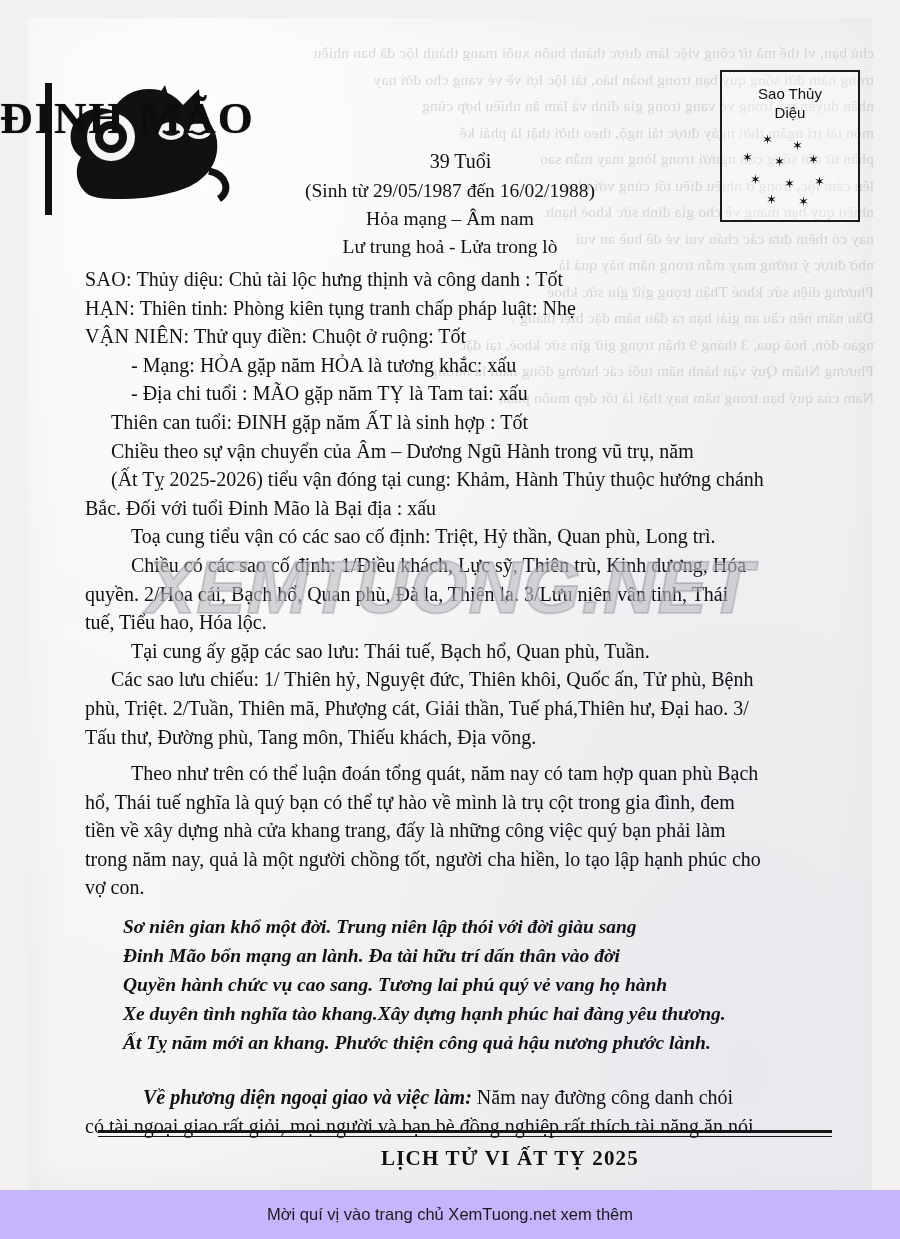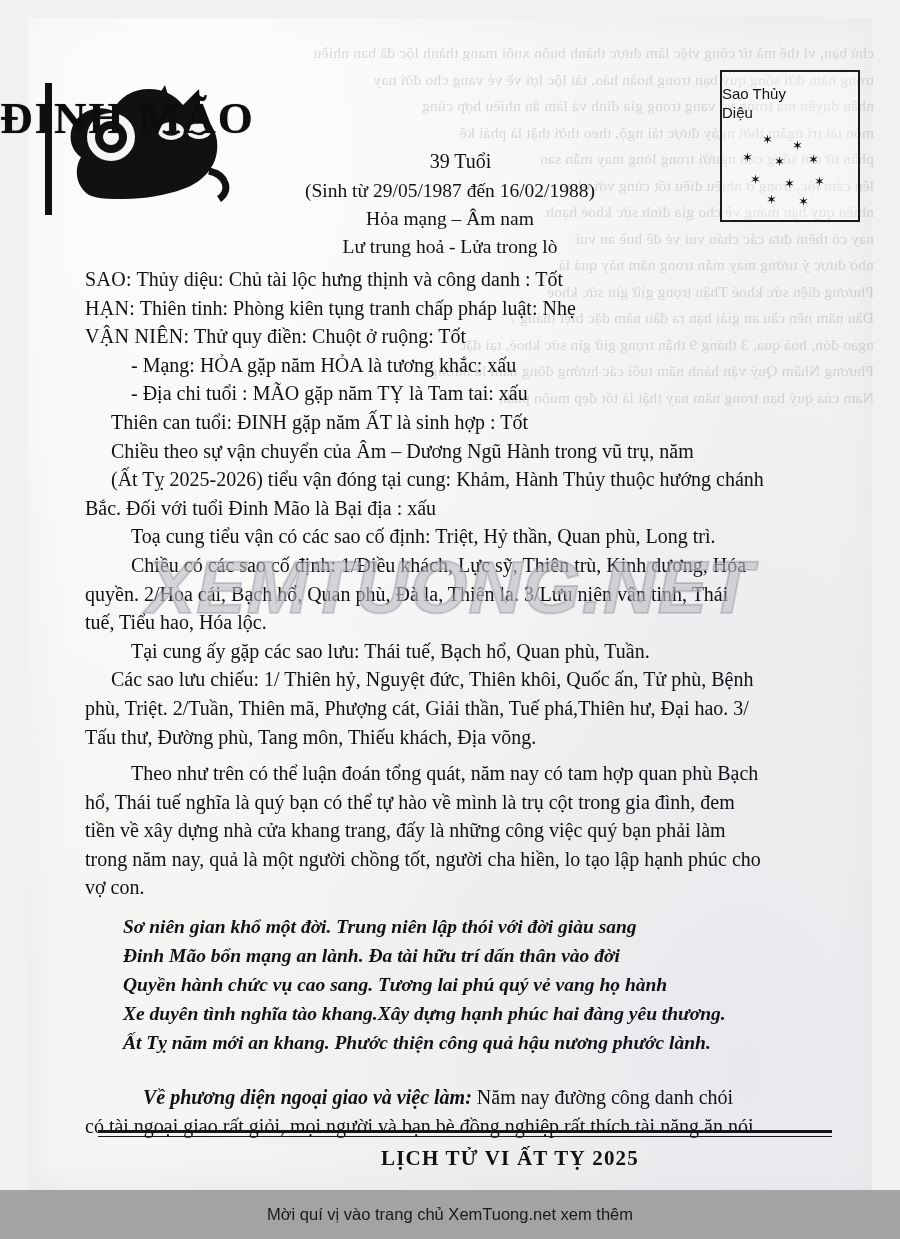--- a/index.html
+++ b/index.html
@@ -96,20 +96,21 @@
   }
   
   .sao-box {
     position: absolute;
     right: 40px;
     top: 70px;
     width: 136px;
     height: 148px;
     border: 2px solid #1b1b1b;
     background: rgba(255,255,255,0.35);
+    text-align: center;
   }
   .sao-box .title {
     font-family: "Liberation Sans", sans-serif;
     font-size: 15px;
     line-height: 19px;
     margin-top: 12px;
     color: #111;
   }
   .stars {
     margin-top: 10px;
@@ -198,21 +199,21 @@
     letter-spacing: 1.2px;
     color: #111;
     padding-left: 120px;
   }
   .bottom-bar {
     position: absolute;
     left: 0;
     right: 0;
     bottom: 0;
     height: 49px;
-    background: #a3a3a3;
+    background: #c4b5fd;
     display: flex;
     align-items: center;
     justify-content: center;
     font-family: "Liberation Sans", sans-serif;
     font-size: 16.5px;
     color: #1a1a1a;
   }
 </style>
 </head>
 <body>

